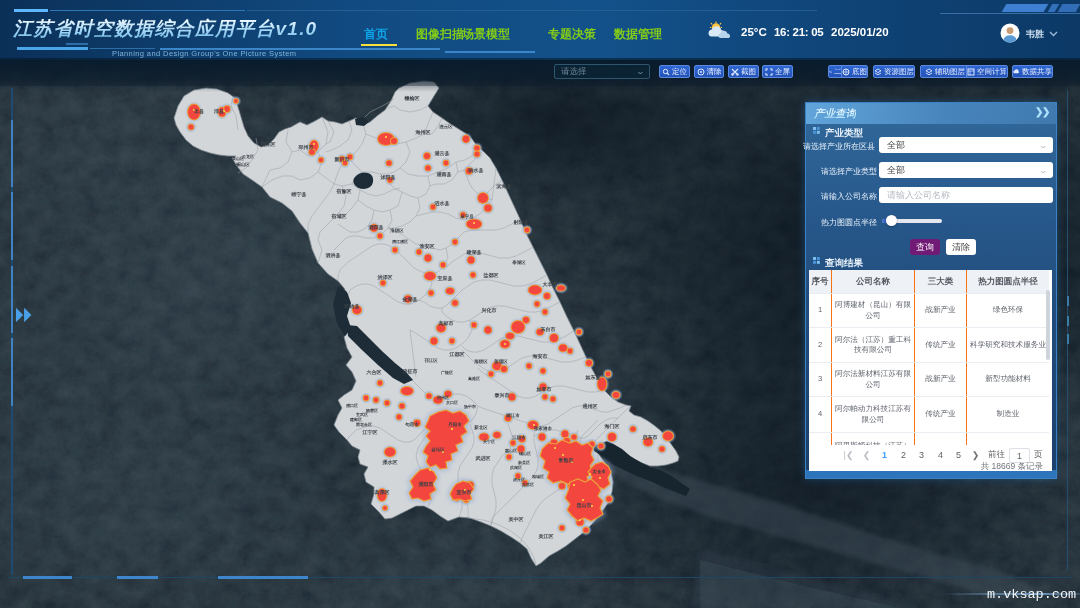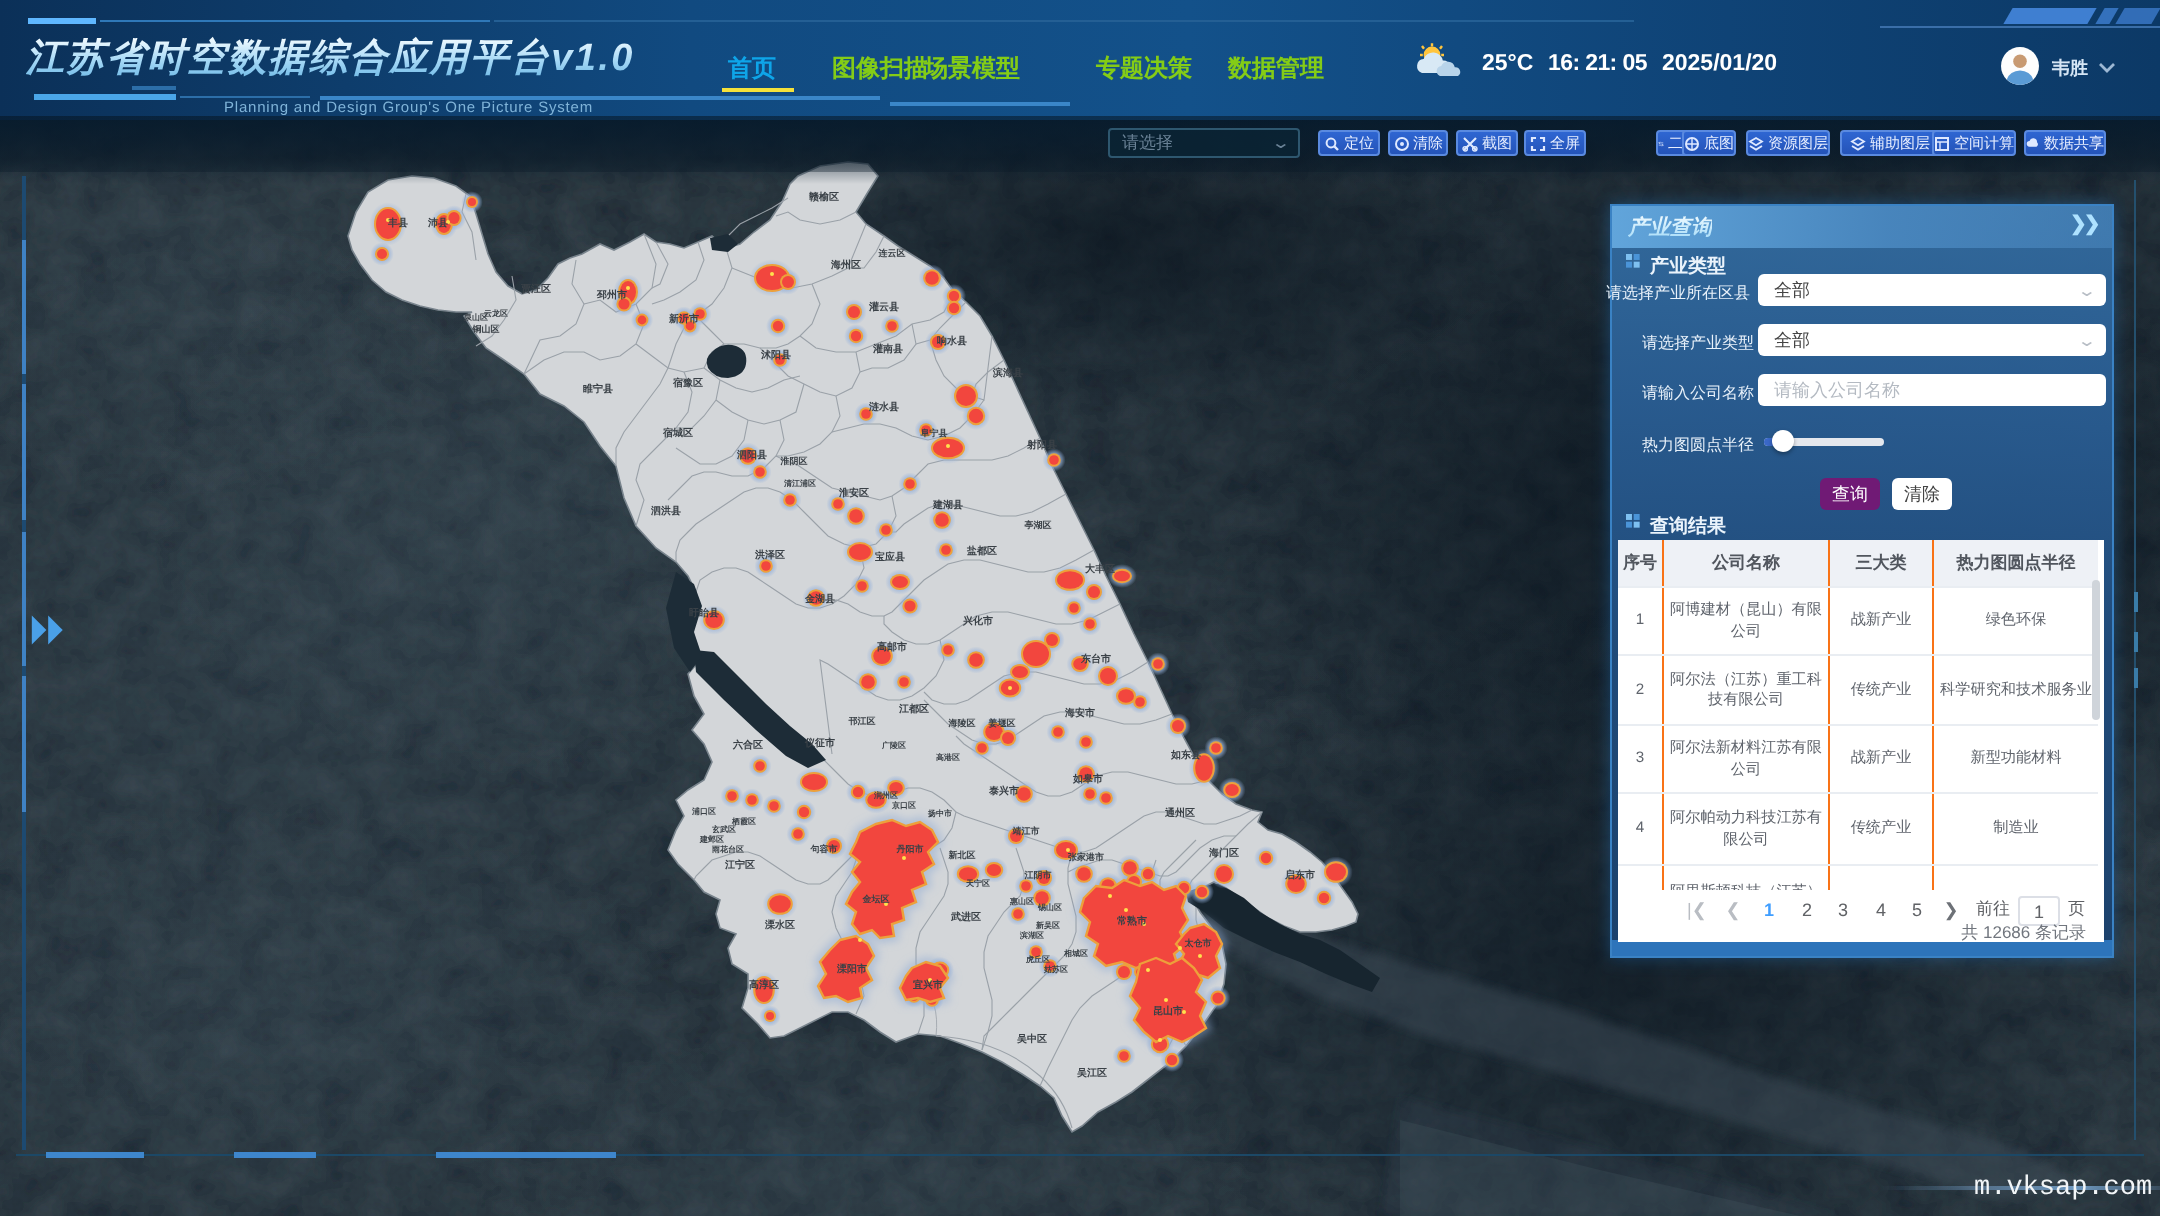--- a/index.html
+++ b/index.html
@@ -898,21 +898,21 @@
       <span style="width:13px;margin-left:5px;color:#409eff;font-weight:bold">1</span>
       <span style="width:13px;margin-left:6px">2</span>
       <span style="width:13px;margin-left:5px">3</span>
       <span style="width:13px;margin-left:6px">4</span>
       <span style="width:13px;margin-left:5px">5</span>
       <span style="width:13px;margin-left:4px;color:#6d7177">❯</span>
       <span style="margin-left:6px;font-size:8.5px">前往</span>
       <span style="margin-left:4px;width:21px;height:15px;border:1px solid #dcdfe6;border-radius:2px;font-size:9px;line-height:14px">1</span>
       <span style="margin-left:4px;font-size:8.5px">页</span>
     </div>
-<div id="total">共 12686 条记录</div>
+<div id="total">共 18669 条记录</div>
 
 <div id="bline"></div>
     <div class="bseg" style="left:23px;width:49px"></div>
     <div class="bseg" style="left:117px;width:41px"></div>
     <div class="bseg" style="left:218px;width:90px"></div>
 <div id="rline"></div>
     <div class="rdash" style="top:296px;height:10px"></div>
     <div class="rdash" style="top:316px;height:10px"></div>
     <div class="rdash" style="top:334px;height:10px"></div>
 <div id="wline"></div>

